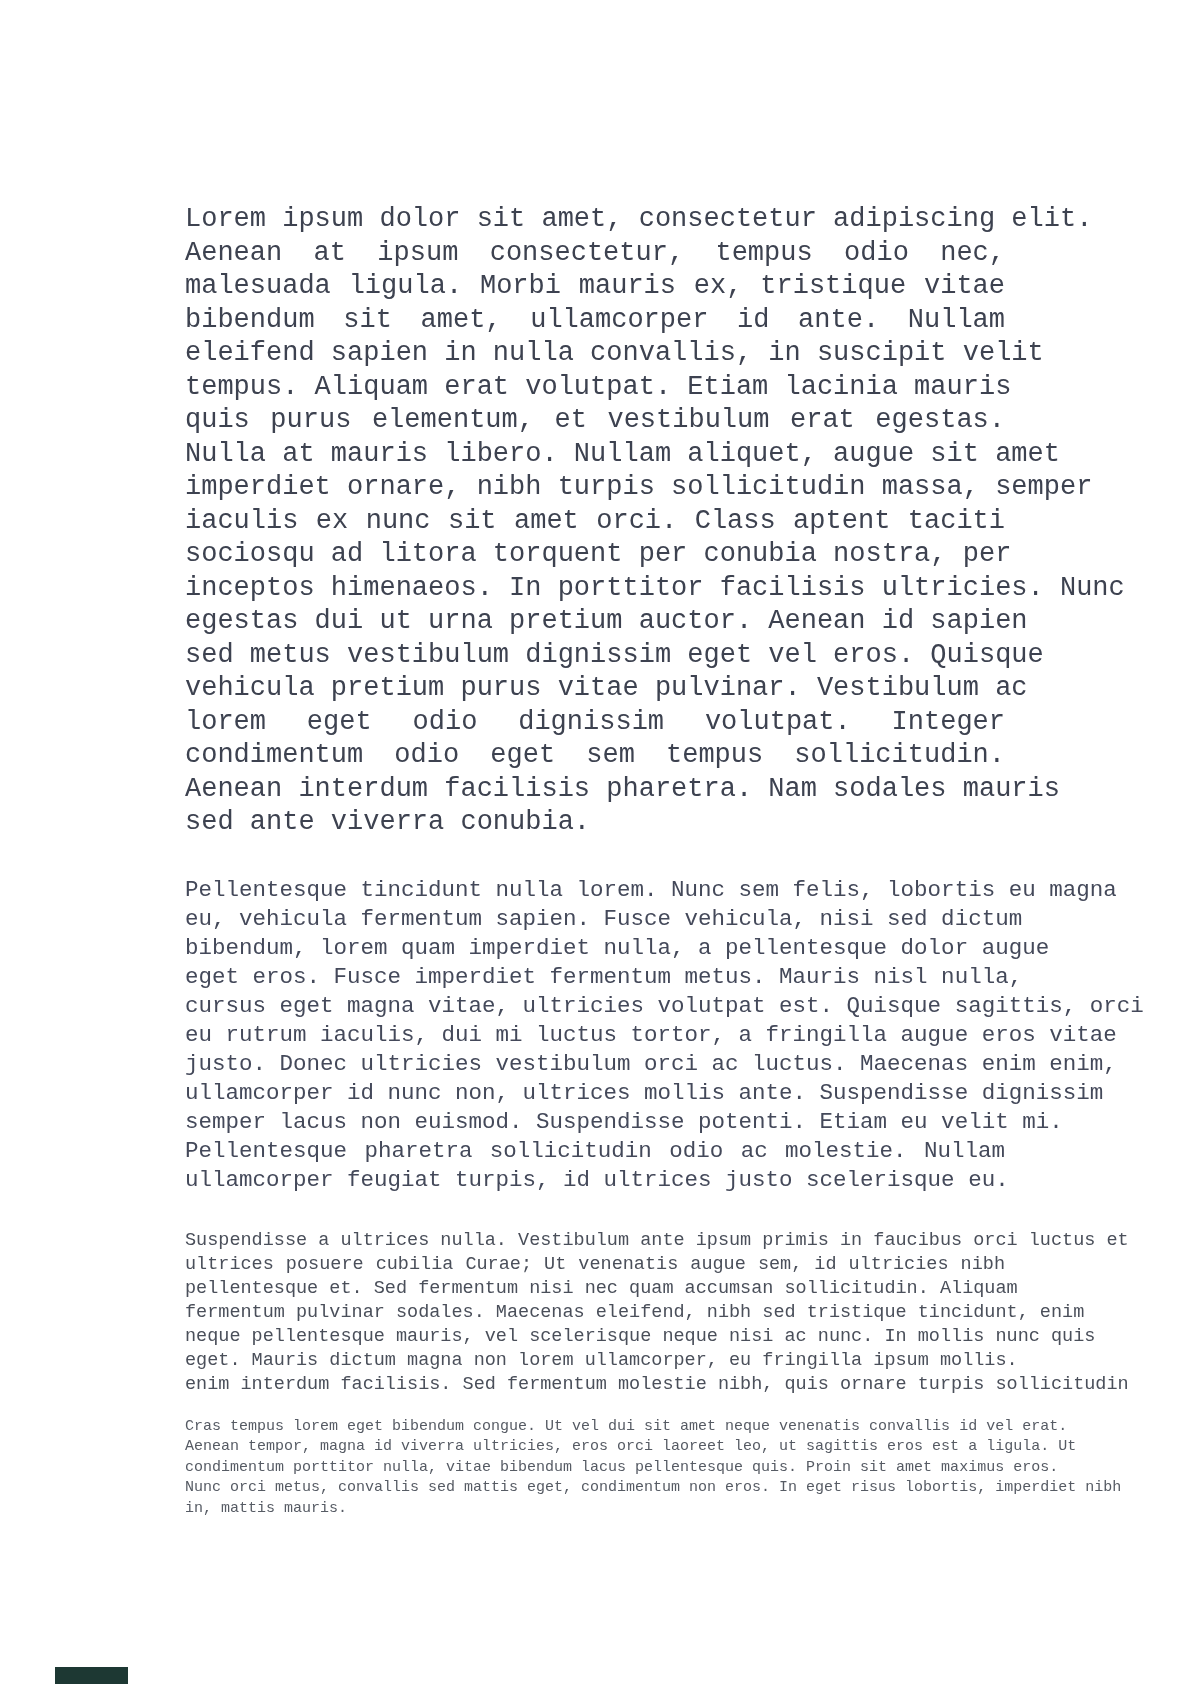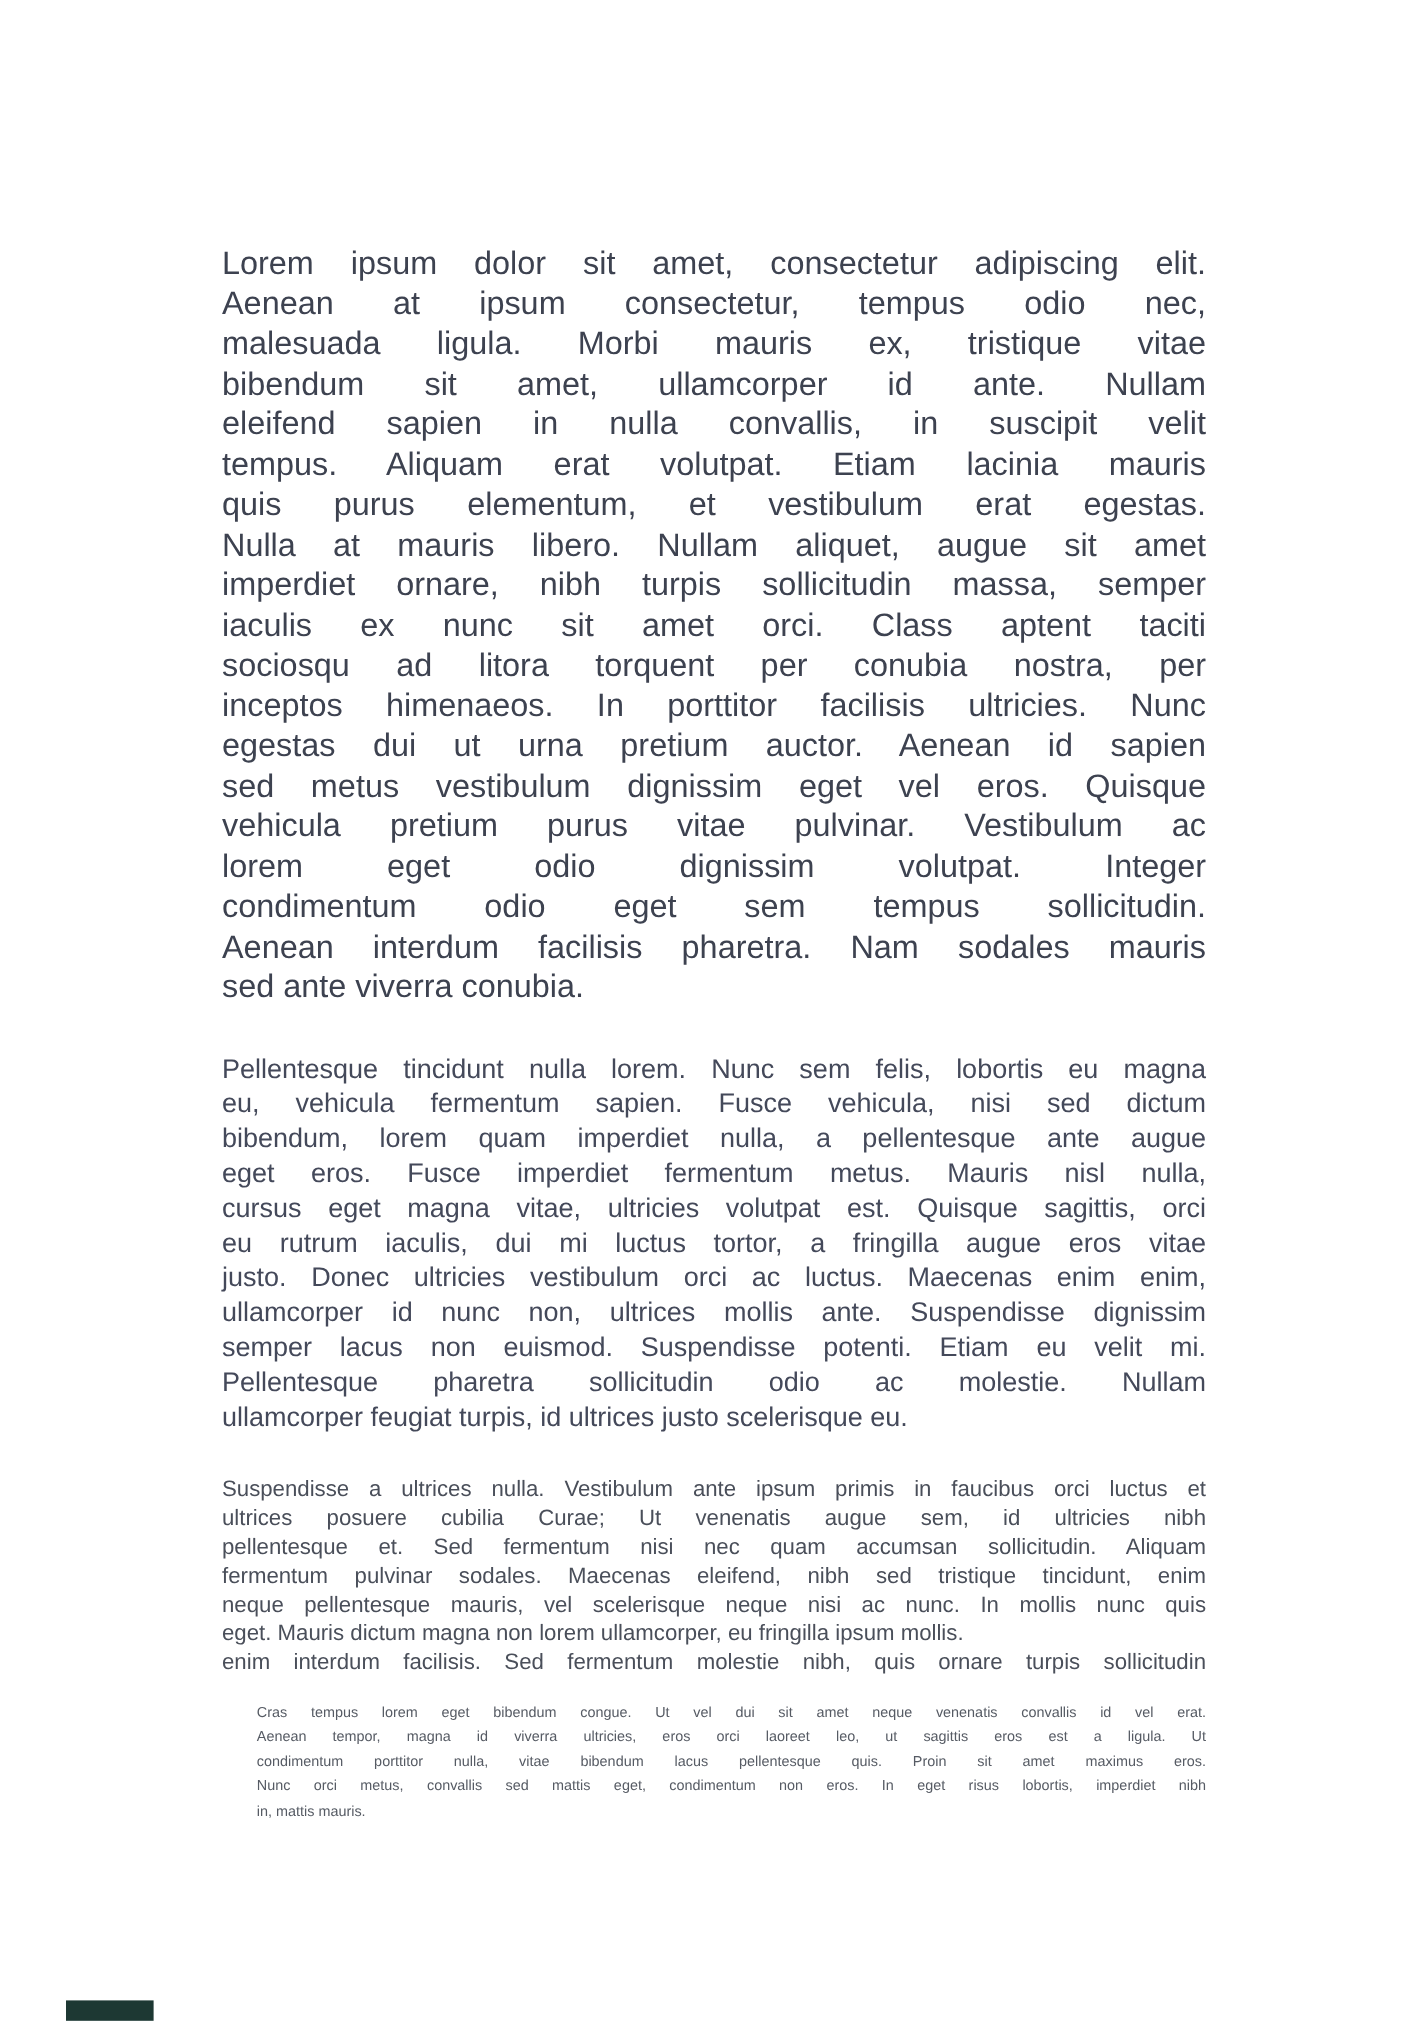--- a/index.html
+++ b/index.html
@@ -12,34 +12,35 @@
     height: 1684px;
     position: relative;
     overflow: hidden;
     font-family: "Liberation Sans", sans-serif;
   }
   .page {
     position: absolute;
     left: 185px;
     top: 203px;
     width: 820px;
+    font-family: Liberation Mono, monospace;
   }
   .para { }
   .line {
     white-space: nowrap;
     text-align: justify;
     text-align-last: justify;
   }
   .line.last {
     text-align-last: left;
   }
   .para-1 { font-size: 27px;   line-height: 33.5px; }
   .para-2 { margin-top: 73px;  font-size: 22.5px; line-height: 29px; }
   .para-3 { margin-top: 34px;  font-size: 18.5px; line-height: 24px; }
-  .para-4 { margin-top: 20px;  font-size: 12px;   line-height: 20.5px; margin-left: 29px; }
+  .para-4 { margin-top: 20px;  font-size: 15px;   line-height: 20.5px; }
   .footer-bar {
     position: absolute;
     left: 55px;
     top: 1667px;
     width: 73px;
     height: 17px;
   }
 </style>
 </head>
 <body style="background: rgb(255, 255, 255);">
@@ -62,21 +63,21 @@
       <div class="line">sed metus vestibulum dignissim eget vel eros. Quisque</div>
       <div class="line">vehicula pretium purus vitae pulvinar. Vestibulum ac</div>
       <div class="line">lorem eget odio dignissim volutpat. Integer</div>
       <div class="line">condimentum odio eget sem tempus sollicitudin.</div>
       <div class="line">Aenean interdum facilisis pharetra. Nam sodales mauris</div>
       <div class="line last">sed ante viverra conubia.</div>
     </div>
   <div class="para para-2" style="color: rgb(68, 73, 90); margin-top: 36px;">
       <div class="line">Pellentesque tincidunt nulla lorem. Nunc sem felis, lobortis eu magna</div>
       <div class="line">eu, vehicula fermentum sapien. Fusce vehicula, nisi sed dictum</div>
-      <div class="line">bibendum, lorem quam imperdiet nulla, a pellentesque ante augue</div>
+      <div class="line">bibendum, lorem quam imperdiet nulla, a pellentesque dolor augue</div>
       <div class="line">eget eros. Fusce imperdiet fermentum metus. Mauris nisl nulla,</div>
       <div class="line">cursus eget magna vitae, ultricies volutpat est. Quisque sagittis, orci</div>
       <div class="line">eu rutrum iaculis, dui mi luctus tortor, a fringilla augue eros vitae</div>
       <div class="line">justo. Donec ultricies vestibulum orci ac luctus. Maecenas enim enim,</div>
       <div class="line">ullamcorper id nunc non, ultrices mollis ante. Suspendisse dignissim</div>
       <div class="line">semper lacus non euismod. Suspendisse potenti. Etiam eu velit mi.</div>
       <div class="line">Pellentesque pharetra sollicitudin odio ac molestie. Nullam</div>
       <div class="line last">ullamcorper feugiat turpis, id ultrices justo scelerisque eu.</div>
     </div>
   <div class="para para-3" style="color: rgb(74, 79, 90);">

